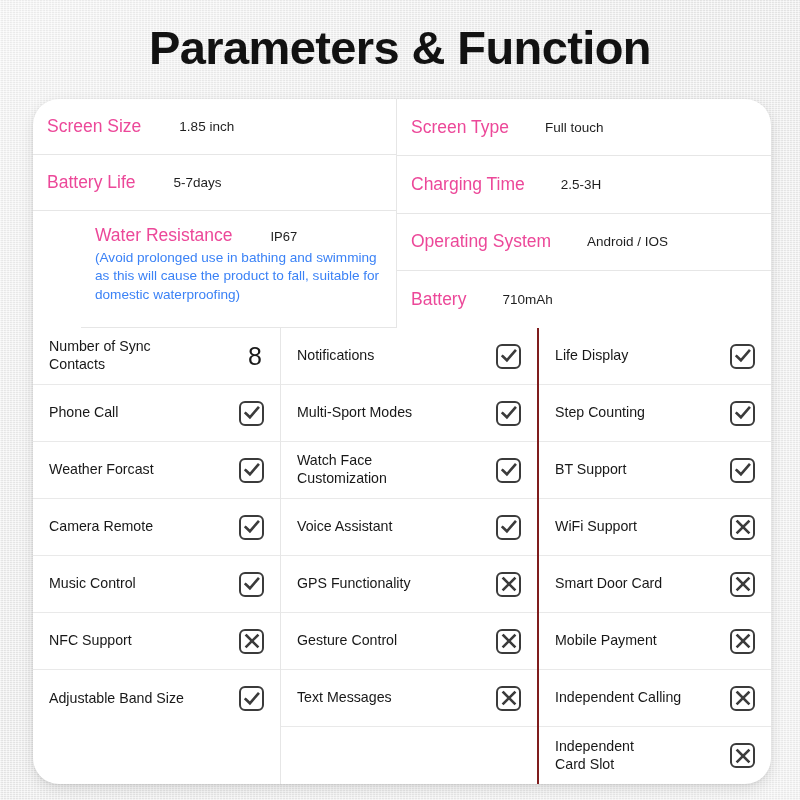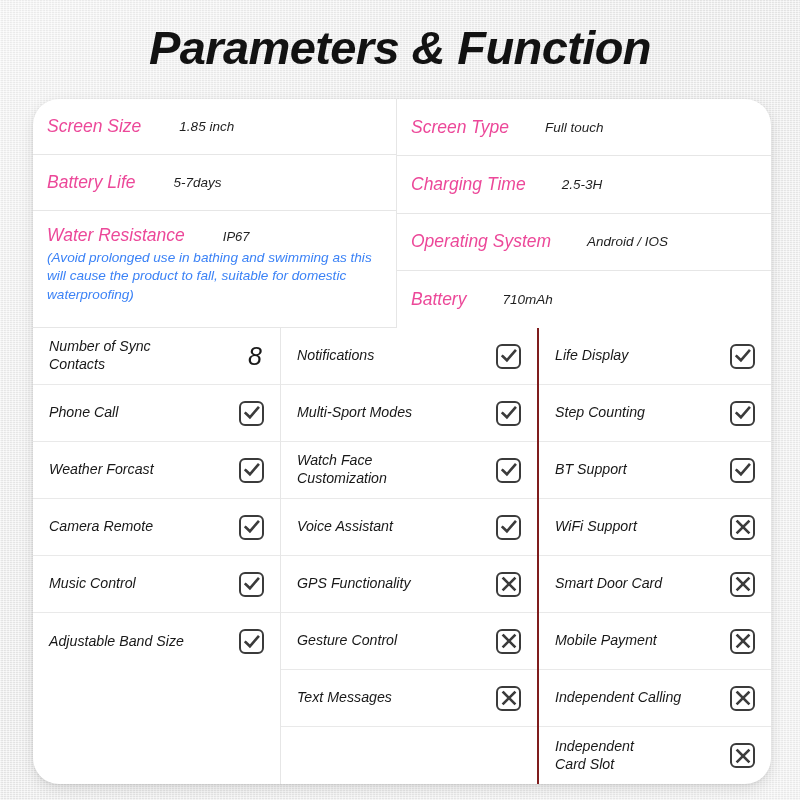--- a/index.html
+++ b/index.html
@@ -17,21 +17,20 @@
       repeating-linear-gradient(90deg, rgba(255,255,255,0.5) 0px, rgba(255,255,255,0.5) 1px, rgba(0,0,0,0.014) 1px, rgba(0,0,0,0.014) 3px),
       linear-gradient(135deg, #f2f2f2 0%, #e9e9e9 45%, #f0f0f0 100%);
     color: #1a1a1a;
     -webkit-font-smoothing: antialiased;
   }
 
   .page {
     position: relative;
     width: 800px;
     height: 800px;
-    font-style: italic;
   }
 
   
   .title {
     position: absolute;
     left: 0;
     top: 22px;
     width: 800px;
     text-align: center;
     font-size: 47px;
@@ -77,21 +76,21 @@
     align-items: center;
     box-sizing: border-box;
     border-bottom: 1px solid #e6e6e6;
     padding: 0 14px 0 14px;
   }
   .spec-row:last-child {
     border-bottom: 1px solid #e6e6e6;
   }
   .spec-col.left .spec-row.r1,
   .spec-col.left .spec-row.r2 { height: 56px; }
-  .spec-col.left .spec-row.water { height: 117px; align-items: flex-start; }
+  .spec-col.left .spec-row.water { height: 117px; align-items: flex-start; margin-left: 48px; }
 
   .spec-col.right .spec-row { height: 57.25px; }
   .spec-col.right .spec-row:last-child { border-bottom: none; }
 
   .spec-label {
     font-size: 17.5px;
     color: #ec4899;
     white-space: nowrap;
   }
   .spec-value {
@@ -259,20 +258,29 @@
           </div>
           <div class="frow">
             <div class="flabel">Music Control</div>
             <div class="mark">
               <svg width="17" height="17" viewBox="0 0 17 17">
                 <path d="M2.2 8.8 L6.4 12.8 L14.6 3.4" stroke="#3b3b3b" stroke-width="2.6" stroke-linecap="square" fill="none"></path>
               </svg>
             </div>
           </div>
           <div class="frow">
+            <div class="flabel">NFC Support</div>
+            <div class="mark">
+              <svg width="17" height="17" viewBox="0 0 17 17">
+                <path d="M3 3 L14 14" stroke="#3b3b3b" stroke-width="2.6" stroke-linecap="square" fill="none"></path>
+                <path d="M14 3 L3 14" stroke="#3b3b3b" stroke-width="2.6" stroke-linecap="square" fill="none"></path>
+              </svg>
+            </div>
+          </div>
+          <div class="frow">
             <div class="flabel">Adjustable Band Size</div>
             <div class="mark">
               <svg width="17" height="17" viewBox="0 0 17 17">
                 <path d="M2.2 8.8 L6.4 12.8 L14.6 3.4" stroke="#3b3b3b" stroke-width="2.6" stroke-linecap="square" fill="none"></path>
               </svg>
             </div>
           </div>
         </div>
         <div class="fcol c1">
           <div class="frow">

